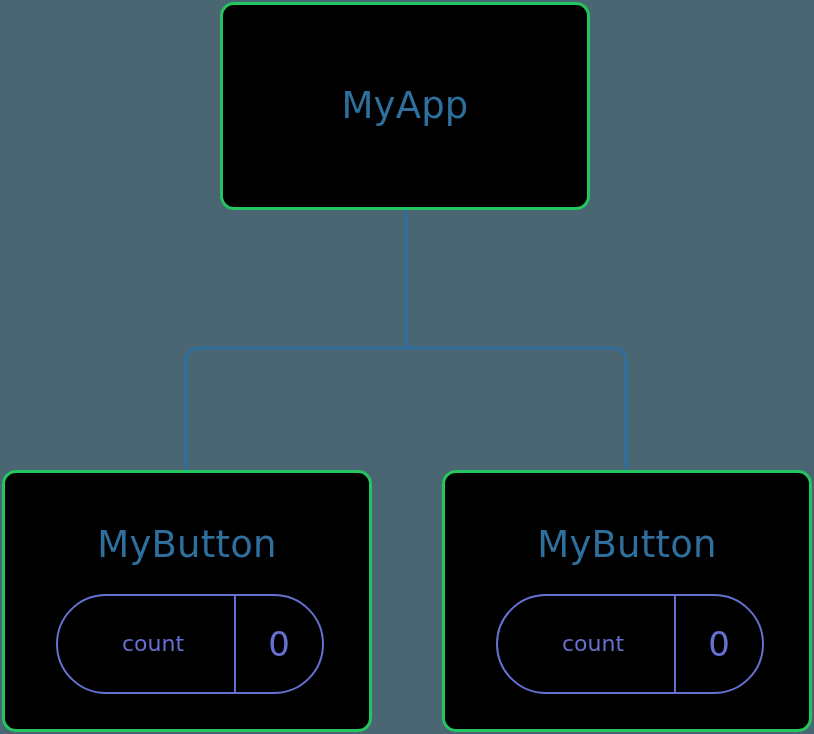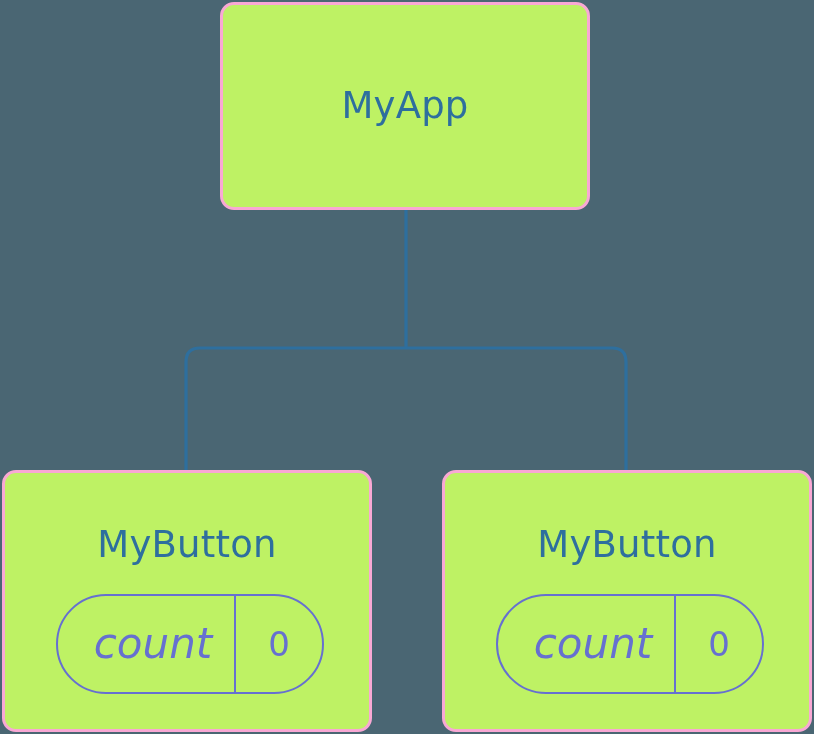--- a/index.html
+++ b/index.html
@@ -24,22 +24,22 @@
     position: absolute;
     left: 0;
     top: 0;
     width: 814px;
     height: 734px;
     pointer-events: none;
   }
   .node {
     position: absolute;
     box-sizing: border-box;
-    background: #bef264;
-    border: 3px solid #f9a8d4;
+    background: #000000;
+    border: 3px solid #22c55e;
     border-radius: 14px;
     display: flex;
     flex-direction: column;
     align-items: center;
   }
   .node-root {
     left: 220px;
     top: 2px;
     width: 370px;
     height: 208px;
@@ -84,25 +84,24 @@
     align-items: stretch;
     background: transparent;
   }
   .pill-key {
     flex: 0 0 178px;
     display: flex;
     align-items: center;
     justify-content: center;
     border-right: 2.5px solid #6670d0;
     color: #6670d0;
-    font-size: 42px;
+    font-size: 22px;
     line-height: 1;
     padding-left: 14px;
     box-sizing: border-box;
-    font-style: italic;
   }
   .pill-value {
     flex: 1 1 auto;
     display: flex;
     align-items: center;
     justify-content: center;
     color: #6670d0;
     font-size: 34px;
     line-height: 1;
   }

